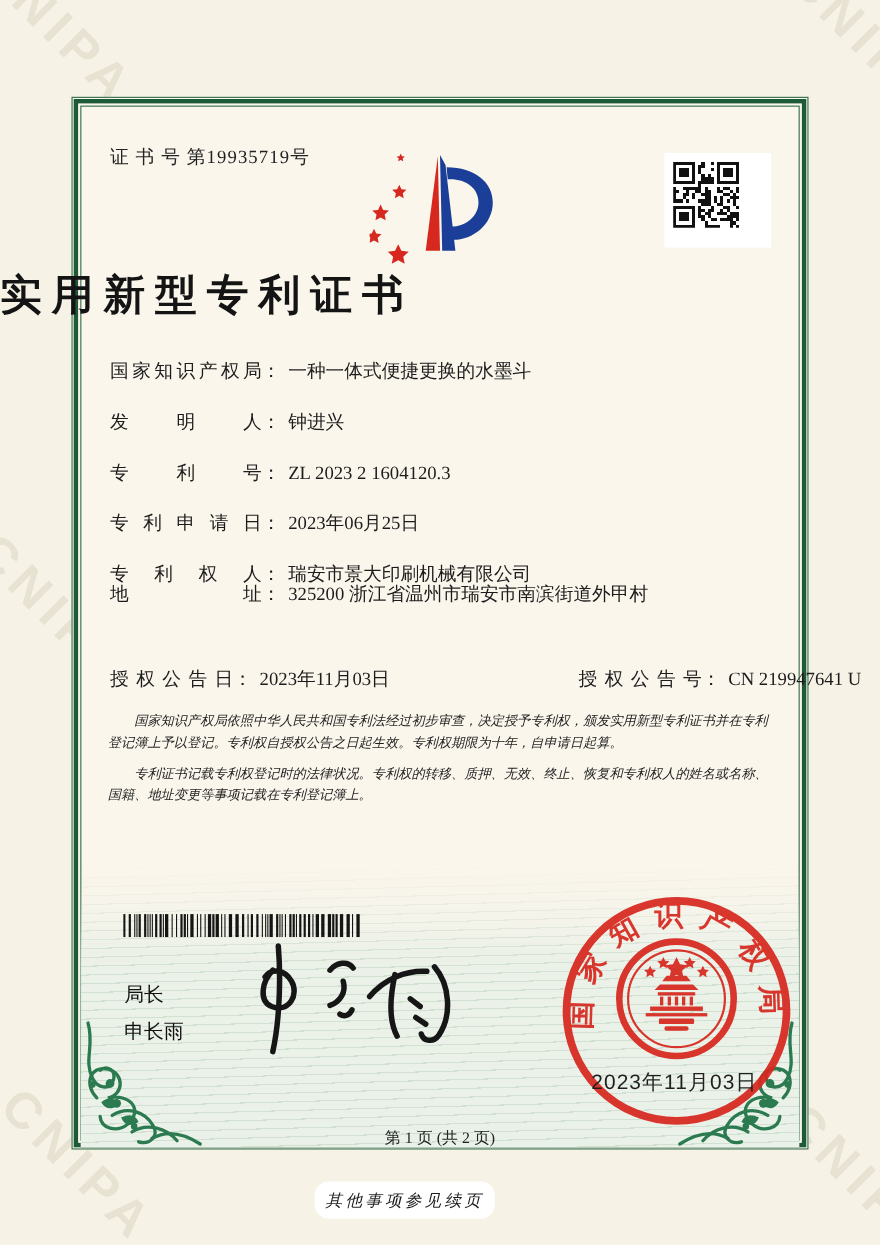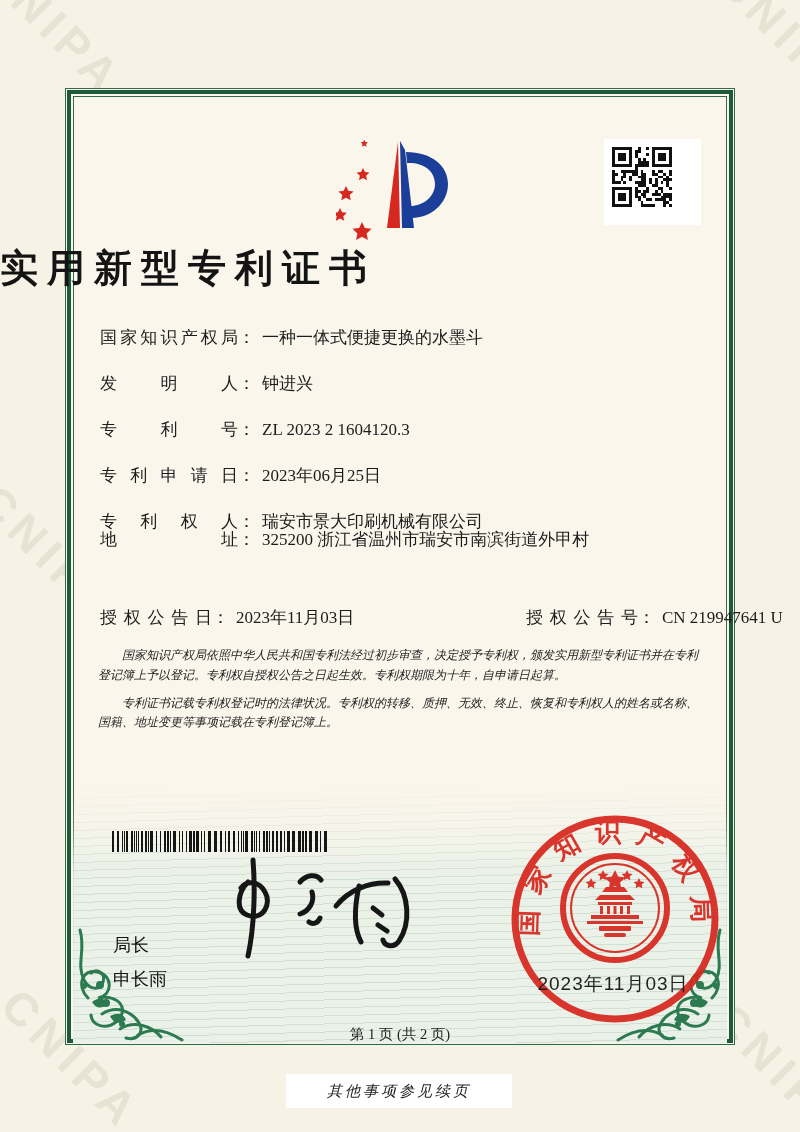--- a/index.html
+++ b/index.html
@@ -33,26 +33,26 @@
   .val{margin-left:7px;}
   .grant2{position:absolute;left:409px;top:0;margin-left:17px;}
 
   .paras{position:absolute;left:98px;top:646px;width:610px;font-size:12px;line-height:1.65;color:#1e1e1e;
          font-style:italic;}
   .paras p{margin:0 0 8px 0;text-indent:2em;}
 
   .qr-box{position:absolute;left:604px;top:139px;width:97px;height:86px;background:#ffffff;}
   .qr-box svg{position:absolute;left:8px;top:8px;}
 
-  .signer{position:absolute;font-family:"Liberation Sans","DejaVu Sans",sans-serif;font-size:18px;color:#111;margin-top:41px;}
+  .signer{position:absolute;font-family:"Liberation Sans","DejaVu Sans",sans-serif;font-size:18px;color:#111;}
 
   .footer-page{position:absolute;left:0;top:1025px;width:800px;text-align:center;font-size:14.5px;color:#222;}
-  .cont-box{position:absolute;left:286px;top:1074px;width:226px;height:34px;background:#ffffff;
+  .cont-box{position:absolute;left:286px;top:1074px;width:164px;height:34px;background:#ffffff;
             display:flex;align-items:center;justify-content:center;font-size:15px;font-style:italic;
-            letter-spacing:3px;color:#1d1d1d;}
+            letter-spacing:3px;color:#1d1d1d;border-radius:13px;}
   .abs{position:absolute;}
 </style>
 </head>
 <body>
 
 <div id="page">
 
   <div class="wm" style="left:-34px;top:-2px;font-size:46px;">CNIPA</div>
   <div class="wm" style="left:700px;top:8px;font-size:46px;">CNIPA</div>
   <div class="wm" style="left:295px;top:160px;font-size:42px;color:rgba(196,188,167,0.18);">CNIPA</div>
@@ -99,20 +99,21 @@
     <g fill="#2c7a4f">
       <circle cx="14" cy="58" r="3"></circle>
         <circle cx="30" cy="57" r="4"></circle>
       <circle cx="36" cy="75" r="4"></circle>
         <circle cx="52" cy="96" r="3"></circle>
       <path d="M22,74 q10,-8 16,2 q-10,8 -16,-2z"></path>
       <path d="M40,88 q12,-6 16,4 q-11,7 -16,-4z"></path>
     </g>
   </svg>
 
+  <div class="cert-number">证 书 号 第19935719号</div>
 
   <svg class="abs" style="left:336px;top:126px;" width="132" height="114" viewBox="0 0 132 114">
     <polygon points="62,16 51,102 64,102" fill="#d7281f"></polygon>
     <polygon points="64,15 66,102 78,102 69,24" fill="#1b3e98"></polygon>
     <path d="M70,26 C96,26 112,40 112,58 C112,78 94,92 76,92 L74,80 C88,80 99,70 99,58 C99,44 86,36 71,37 Z" fill="#1b3e98"></path>
     <g fill="#d7281f">
       <path d="M44,22 l1.8,3.8 4.2,.5 -3.1,2.9 .8,4.1 -3.7,-2 -3.7,2 .8,-4.1 -3.1,-2.9 4.2,-.5z" transform="translate(1,0) scale(0.62)"></path>
       <path d="M0,0 l2.3,4.8 5.3,.6 -3.9,3.7 1,5.2 -4.7,-2.6 -4.7,2.6 1,-5.2 -3.9,-3.7 5.3,-.6z" transform="translate(27,42) scale(0.85)"></path>
       <path d="M0,0 l2.3,4.8 5.3,.6 -3.9,3.7 1,5.2 -4.7,-2.6 -4.7,2.6 1,-5.2 -3.9,-3.7 5.3,-.6z" transform="translate(10,60)"></path>
       <path d="M0,0 l2.3,4.8 5.3,.6 -3.9,3.7 1,5.2 -4.7,-2.6 -4.7,2.6 1,-5.2 -3.9,-3.7 5.3,-.6z" transform="translate(4,82) scale(0.9)"></path>

